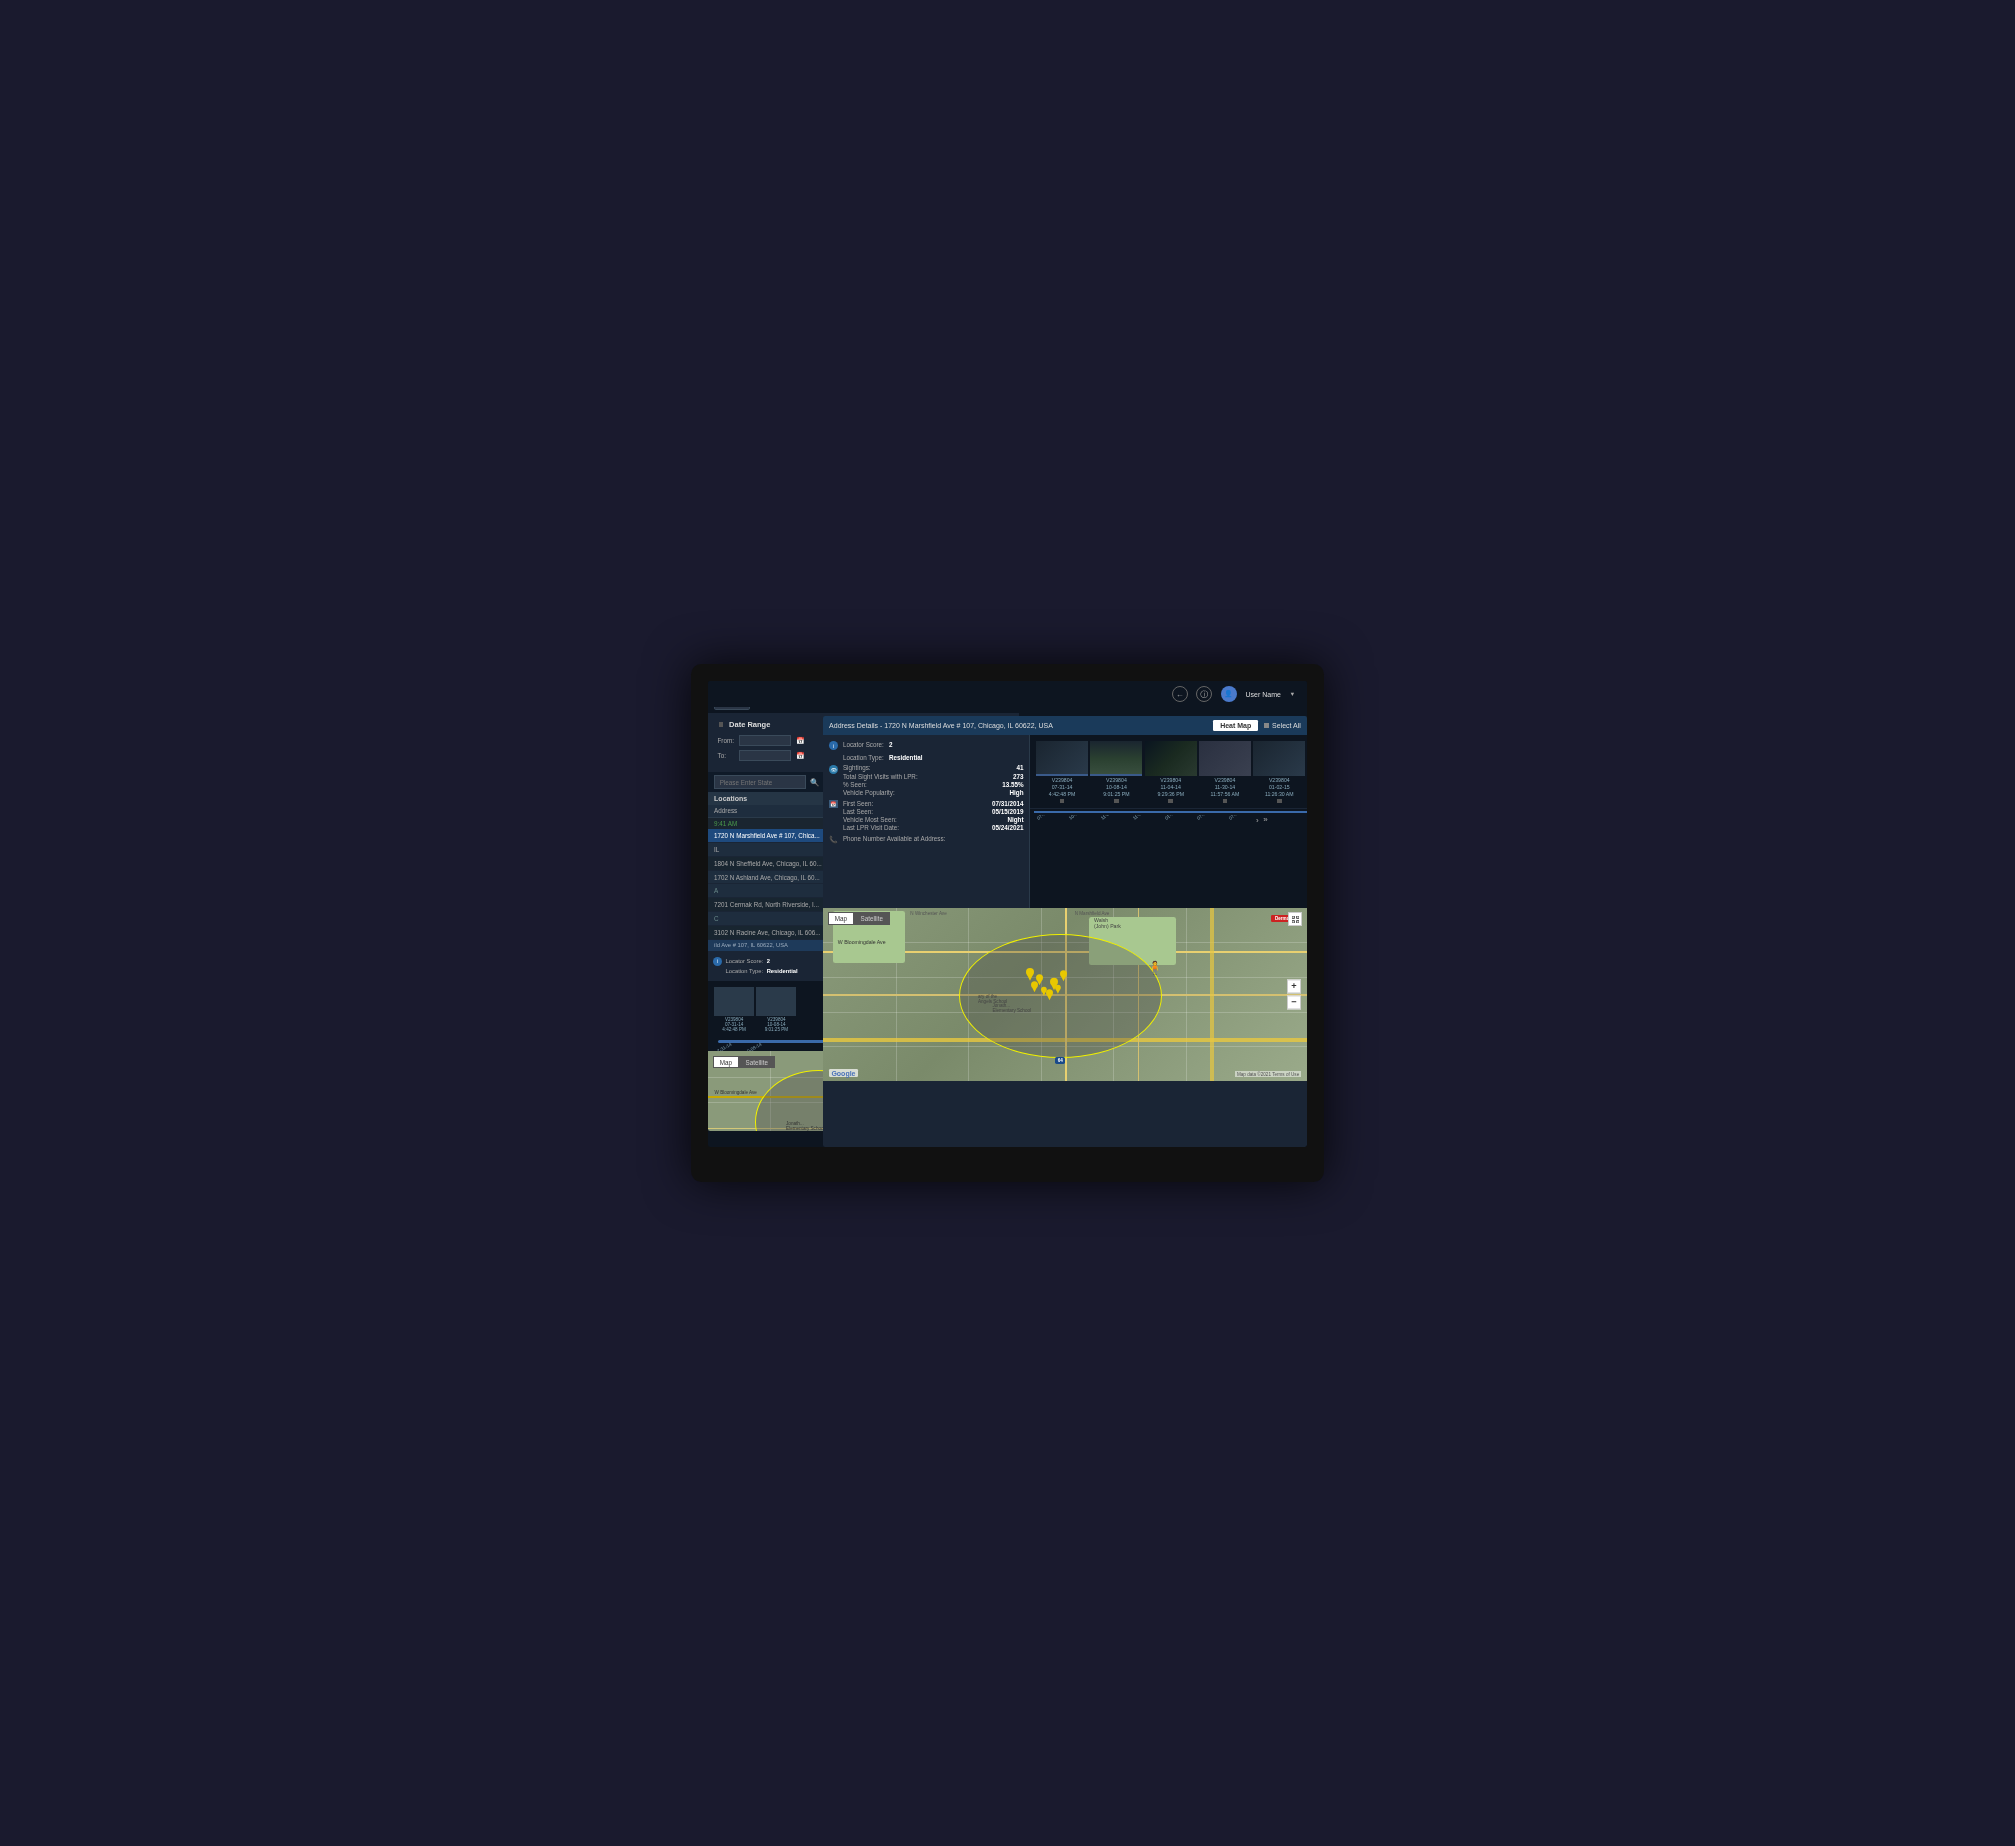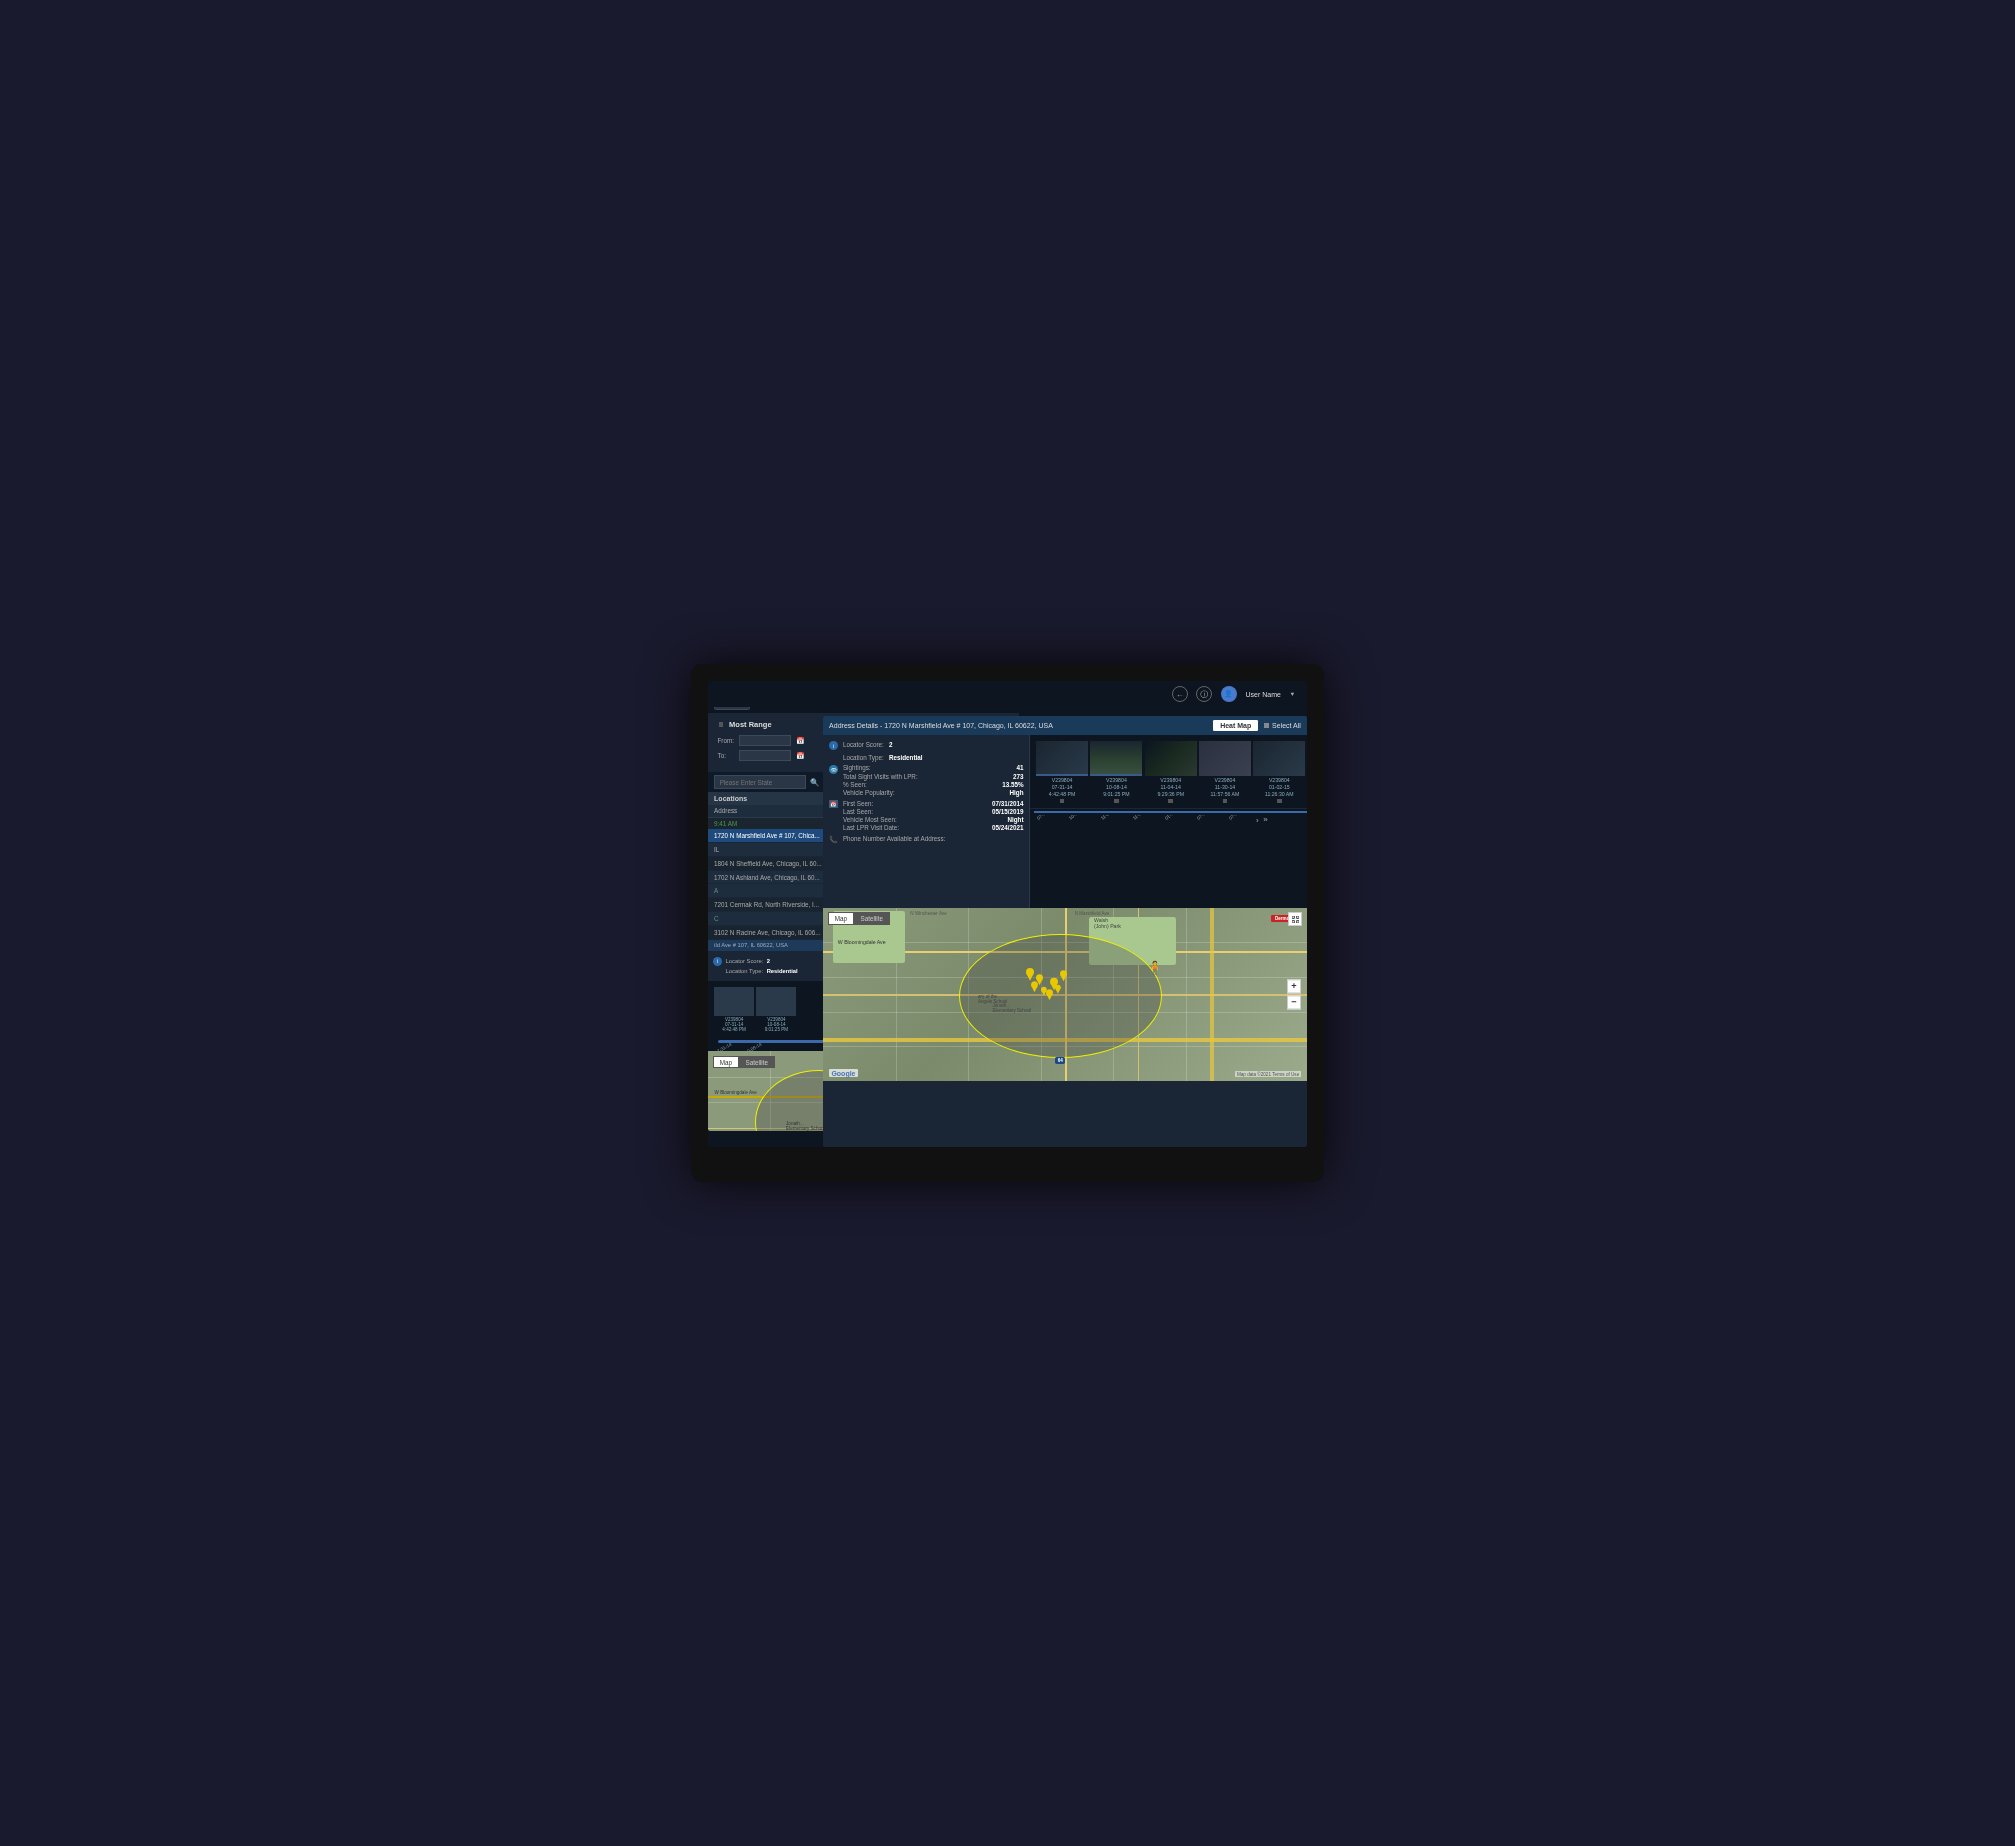--- a/index.html
+++ b/index.html
@@ -546,21 +546,21 @@
             <span style="color:#aaa; font-size:6.3px;">🕐</span>
           </div>
         </div>
 
         <div class="date-range-section">
           <div style="display:flex; align-items:flex-start; gap:9.2px;">
             <div>
               <div class="date-range-title">
                 <div class="mini-square"></div>
 
-                <span style="color:#ddd; font-size:7.5px; font-weight:bold;">Most Range</span>
+                <span style="color:#ddd; font-size:7.5px; font-weight:bold;">Date Range</span>
               </div>
               <div class="date-row">
                 <span style="color:#aaa; font-size:6.3px; width:17.3px;">From:</span>
                 <input class="date-input" type="text" value="" style="">
                 <span style="color:#6a8aaa; font-size:7px;">📅</span>
               </div>
               <div class="date-row">
                 <span style="color:#aaa; font-size:6.3px; width:17.3px;">To:</span>
                 <input class="date-input" type="text" value="" style="">
                 <span style="color:#6a8aaa; font-size:7px;">📅</span>

